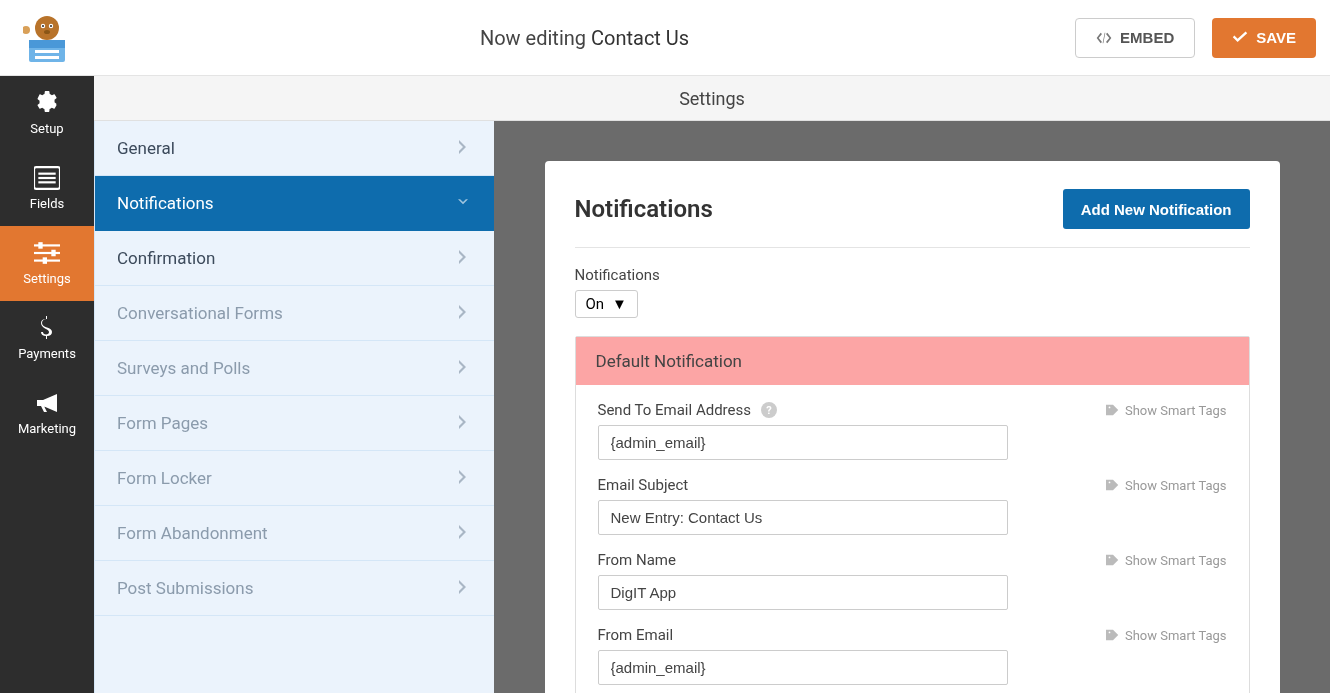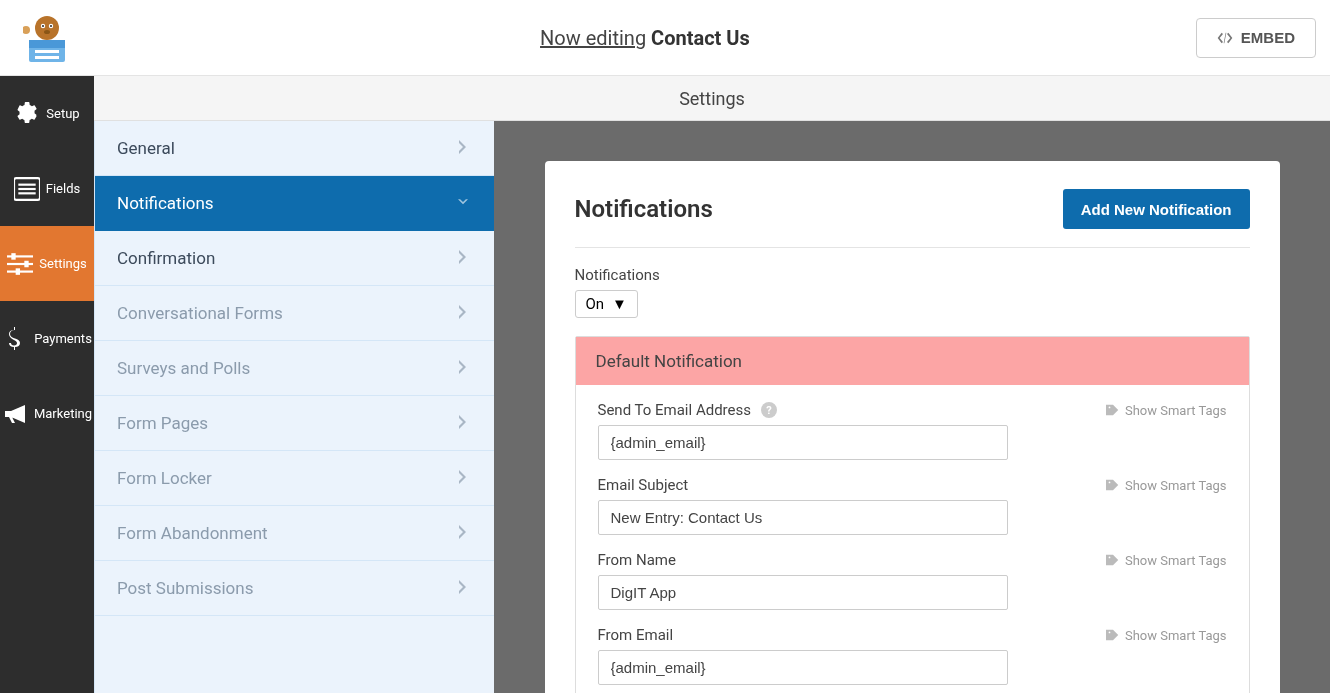--- a/index.html
+++ b/index.html
@@ -3,33 +3,33 @@
 <meta charset="utf-8">
 <style>
 * { box-sizing: border-box; margin: 0; padding: 0; }
 body { font-family: -apple-system, BlinkMacSystemFont, "Segoe UI", Roboto, Helvetica, Arial, sans-serif; background: #fff; width: 1330px; height: 693px; overflow: hidden; }
 
 
 .topbar { height: 76px; display: flex; align-items: center; padding: 0 14px 0 0; border-bottom: 1px solid #e4e4e4; background:#fff;}
 .logo { width: 94px; height: 76px; display:flex; align-items:center; justify-content:center;}
 .logo svg { width: 48px; height: 52px; }
 .topbar-center { flex:1; text-align:center; font-size: 20px; color:#444;}
-.topbar-center .light { font-weight:400; color:#444;text-decoration:underline;}
-.topbar-center .bold { font-weight:700; color:#333;}
+.topbar-center .light { font-weight:400; color:#444;}
+.topbar-center .bold { font-weight:400; color:#333;}
 .topbar-actions { display:flex; gap:17px; align-items:flex-start;}
 .btn { display:inline-flex; align-items:center; gap:8px; padding: 0 20px; height:40px; border-radius:4px; font-size:15px; font-weight:600; cursor:pointer; border:none;}
 .btn-embed { background:#fff; border:1px solid #ccc; color:#555;}
 .btn-embed svg { width:16px; height:16px;}
 .btn-save { background:#e27730; color:#fff;}
 .btn-save svg { width:16px; height:14px;}
 
 
 .wrap { display:flex; height:calc(693px - 76px);}
 .leftnav { width:94px; background:#2d2d2d; display:flex; flex-direction:column;}
-.leftnav-item { height:75px; display:flex; flex-direction:row; align-items:center; justify-content:center; gap:6px; color:#fff; font-size:13px; cursor:pointer;}
+.leftnav-item { height:75px; display:flex; flex-direction:column; align-items:center; justify-content:center; gap:6px; color:#fff; font-size:13px; cursor:pointer;}
 .leftnav-item.active { background:#e27730;}
 .leftnav-item svg { width:26px; height:24px; fill:#fff;}
 
 .main { flex:1; display:flex; flex-direction:column;}
 .subheader { height:45px; background:#f5f5f5; border-bottom:1px solid #e0e0e0; display:flex; align-items:center; justify-content:center; font-size:18px; color:#444;}
 
 .content { flex:1; display:flex; background:#6b6b6b; overflow:hidden;}
 .sidebar2 { width:400px; background:#ebf3fc; border-left:1px solid #d4e6f7; overflow-y:auto;}
 .s2-item { height:55px; display:flex; align-items:center; justify-content:space-between; padding:0 26px 0 22px; font-size:17px; color:#3c4a5b; border-bottom:1px solid #d4e6f7; cursor:pointer;}
 .s2-item.active { background:#0e6cad; color:#fff; border-bottom-color:#0e6cad;}
@@ -83,20 +83,26 @@
     <span> </span>
     <span class="bold">Contact Us</span>
   </div>
   <div class="topbar-actions">
     <button class="btn btn-embed">
       <svg viewBox="0 0 24 16">
           <path d="M7 0 L1 8 L7 16 L9 14 L4 8 L9 2 Z M17 0 L23 8 L17 16 L15 14 L20 8 L15 2 Z M11 16 L10 16 L13 0 L14 0 Z" fill="#777"></path>
         </svg>
       <span>EMBED</span>
     </button>
+    <button class="btn btn-save">
+      <svg viewBox="0 0 20 16">
+          <path d="M7 13 L1 7 L3 5 L7 9 L17 0 L19 2 Z" fill="#fff"></path>
+        </svg>
+      <span>SAVE</span>
+    </button>
   </div>
 </div>
 
 <div class="wrap">
   <div class="leftnav">
     <div class="leftnav-item">
       <svg viewBox="0 0 24 24">
           <path d="M12 8a4 4 0 1 0 0 8 4 4 0 0 0 0-8zm9.4 4.8l-1.9-1.5a8 8 0 0 0 0-2.6l1.9-1.5a.5.5 0 0 0 .1-.6l-1.8-3.1a.5.5 0 0 0-.6-.2l-2.2.9a8 8 0 0 0-2.2-1.3l-.3-2.4a.5.5 0 0 0-.5-.4h-3.6a.5.5 0 0 0-.5.4l-.3 2.4a8 8 0 0 0-2.2 1.3l-2.2-.9a.5.5 0 0 0-.6.2L2.6 7.6a.5.5 0 0 0 .1.6l1.9 1.5a8 8 0 0 0 0 2.6l-1.9 1.5a.5.5 0 0 0-.1.6l1.8 3.1a.5.5 0 0 0 .6.2l2.2-.9a8 8 0 0 0 2.2 1.3l.3 2.4a.5.5 0 0 0 .5.4h3.6a.5.5 0 0 0 .5-.4l.3-2.4a8 8 0 0 0 2.2-1.3l2.2.9a.5.5 0 0 0 .6-.2l1.8-3.1a.5.5 0 0 0-.1-.6z"></path>
         </svg>
       <span>Setup</span>

